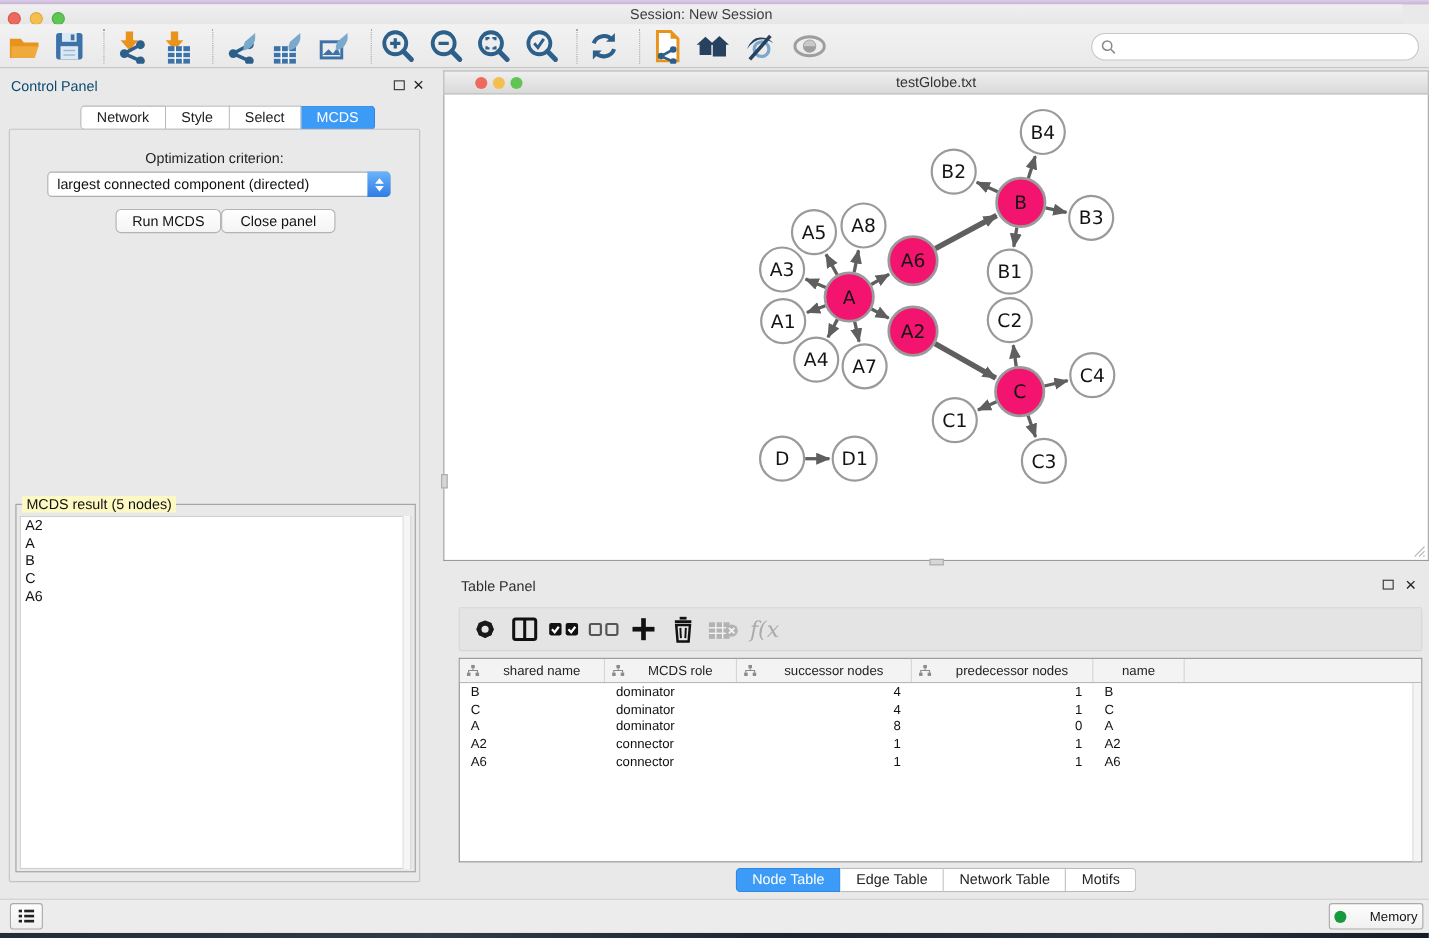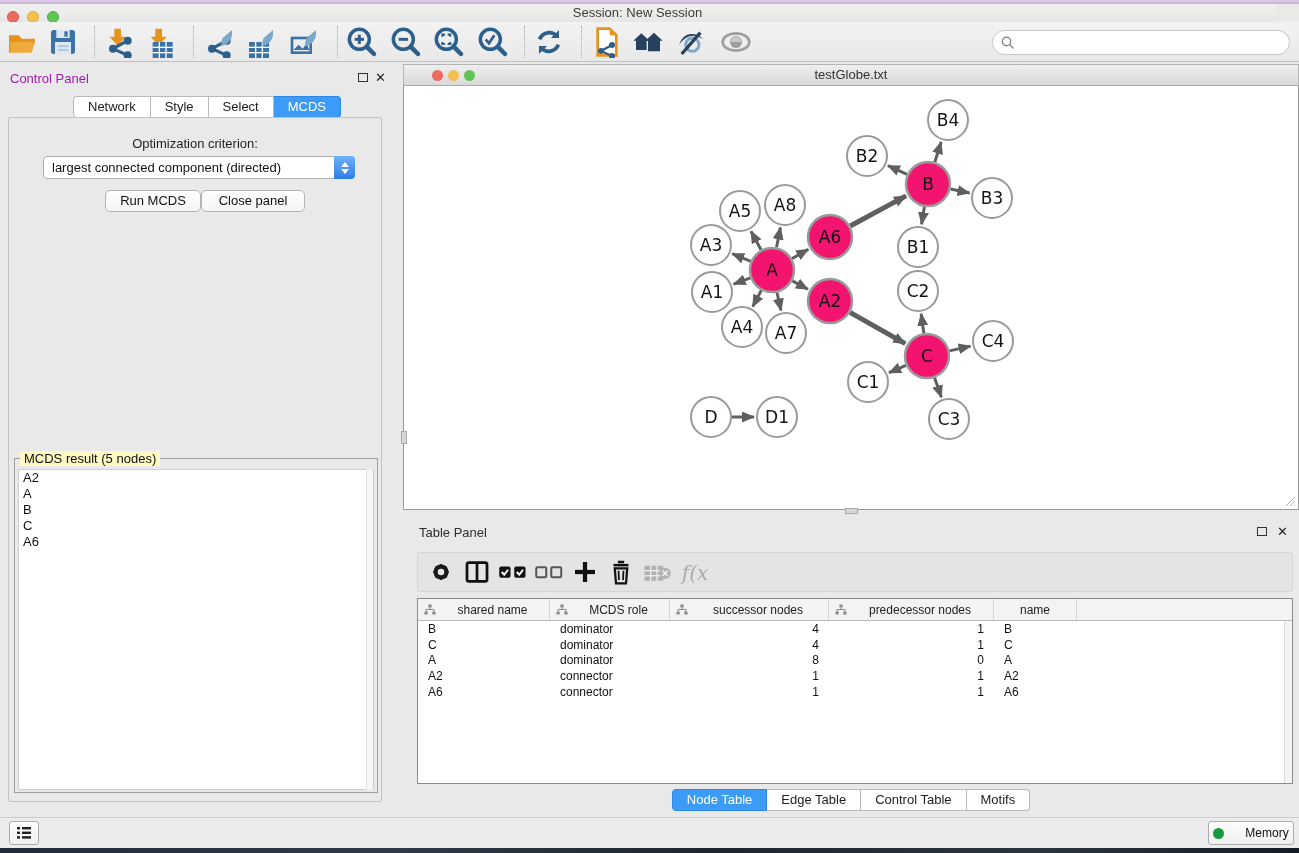--- a/index.html
+++ b/index.html
@@ -16,21 +16,21 @@
   .tl.yel { left:27px; background:#f5bf4f; border:0.5px solid #deA73c; }
   .tl.grn { left:47px; background:#61c554; border:0.5px solid #4aad42; }
 
   
   .toolbar { left:0; top:22px; width:1299px; height:40px; background:linear-gradient(180deg,#f2f2f2,#e9e9e9); border-bottom:1px solid #c2c2c2; }
   .tb-icon { width:32px; height:32px; top:30px; cursor:pointer; }
   .tb-sep { top:26px; width:0; height:32px; border-left:1px dotted #a8a8a8; }
   .searchbox { left:992px; top:30px; width:298px; height:25px; background:#fff; border:1px solid #c6c6c6; border-radius:13px; display:flex; align-items:center; padding-left:8px; }
 
   
-  .cp-title { left:10px; top:71px; font-size:13px; color:#a21caf; }
+  .cp-title { left:10px; top:71px; font-size:13px; color:#0c4a6e; }
   .float-glyph { width:10px; height:9px; border:1.5px solid #333; }
   .cp-body { left:8px; top:117px; width:374px; height:685px; border:1px solid #c3c3c3; background:#e9e9e9; border-radius:2px; }
   .tabgroup { display:flex; }
   .tab { height:22px; line-height:20px; background:#fff; border:1px solid #b9b9b9; border-left:none; font-size:13px; color:#222; text-align:center; padding:0 14px; cursor:pointer; }
   .tab:first-child { border-left:1px solid #b9b9b9; border-radius:4px 0 0 4px; }
   .tab:last-child { border-radius:0 4px 4px 0; }
   .tab.active { background:#3d9bf8; border-color:#2f87e4; color:#fff; }
   .opt-label { left:0px; top:136px; width:390px; text-align:center; font-size:13px; color:#1f1f1f; }
   .dropdown { left:43px; top:156px; width:312px; height:23px; background:#fff; border:1px solid #aeaeae; border-radius:4px; display:flex; align-items:center; cursor:pointer; }
   .dropdown .dd-text { flex:1; font-size:13px; color:#111; padding-left:8px; white-space:nowrap; overflow:hidden; }
@@ -508,21 +508,21 @@
         <div class="td" style="width: 165px; text-align: right; padding: 0px 10px 0px 0px;">1</div>
         <div class="td" style="width: 83px; text-align: left; padding: 0px 0px 0px 10px;">A6</div>
       </div>
     </div>
   <div class="tbl-track"></div>
 </div>
 
 <div class="abs tbl-tabs tabgroup" id="tbl-tabs">
     <div class="tab active">Node Table</div>
     <div class="tab">Edge Table</div>
-    <div class="tab">Control Table</div>
+    <div class="tab">Network Table</div>
     <div class="tab">Motifs</div>
   </div>
 
 <div class="abs statusbar"></div>
 <div class="abs sb-btn">
   <svg width="16" height="14" viewBox="0 0 16 14">
     <rect x="1" y="1" width="3" height="2.4" fill="#222"></rect>
       <rect x="6" y="1" width="9" height="2.4" fill="#222"></rect>
     <rect x="1" y="5.6" width="3" height="2.4" fill="#222"></rect>
       <rect x="6" y="5.6" width="9" height="2.4" fill="#222"></rect>

